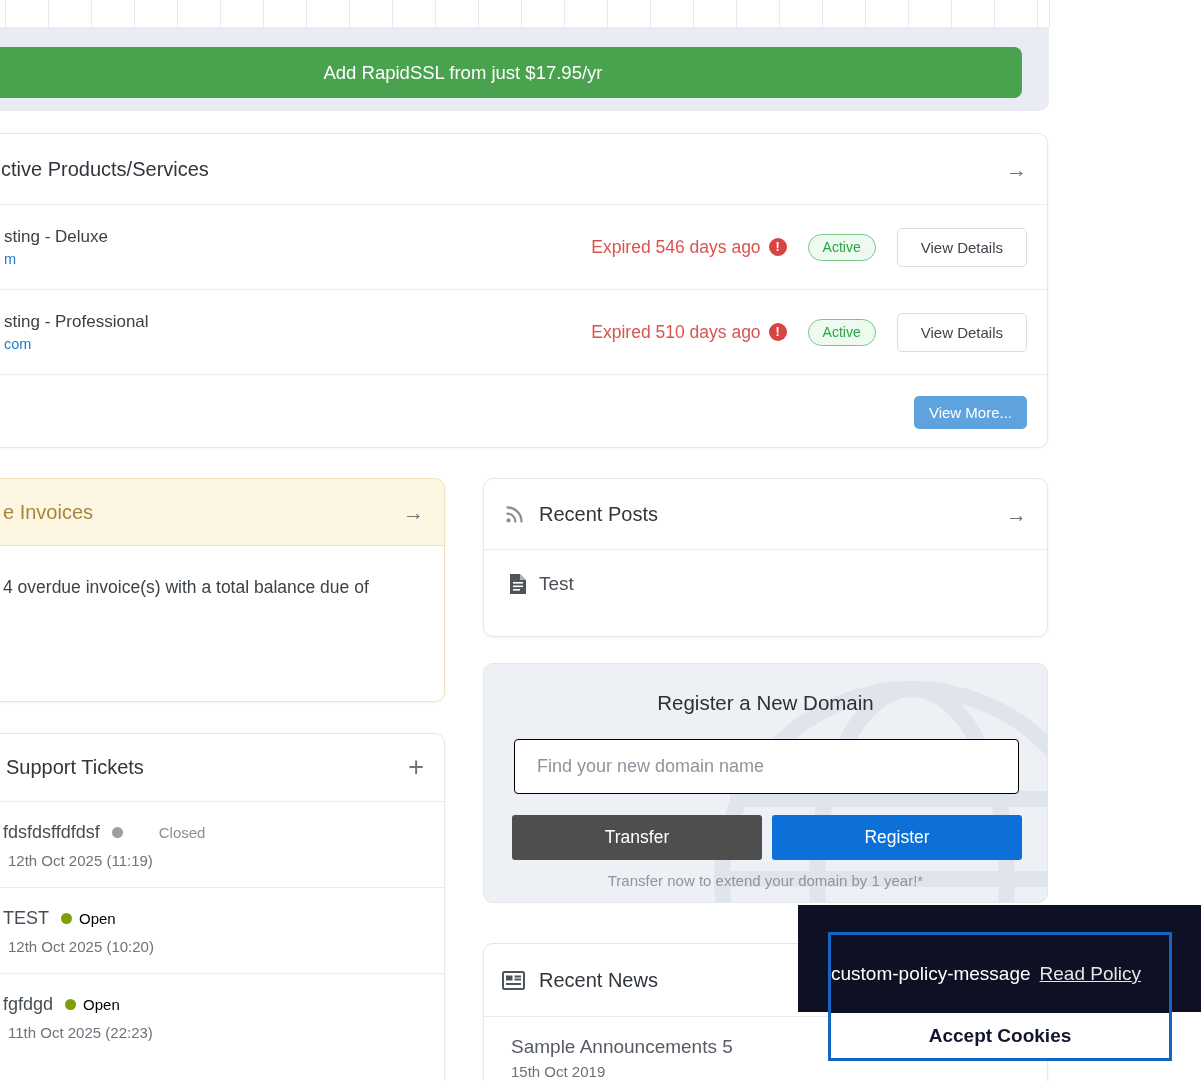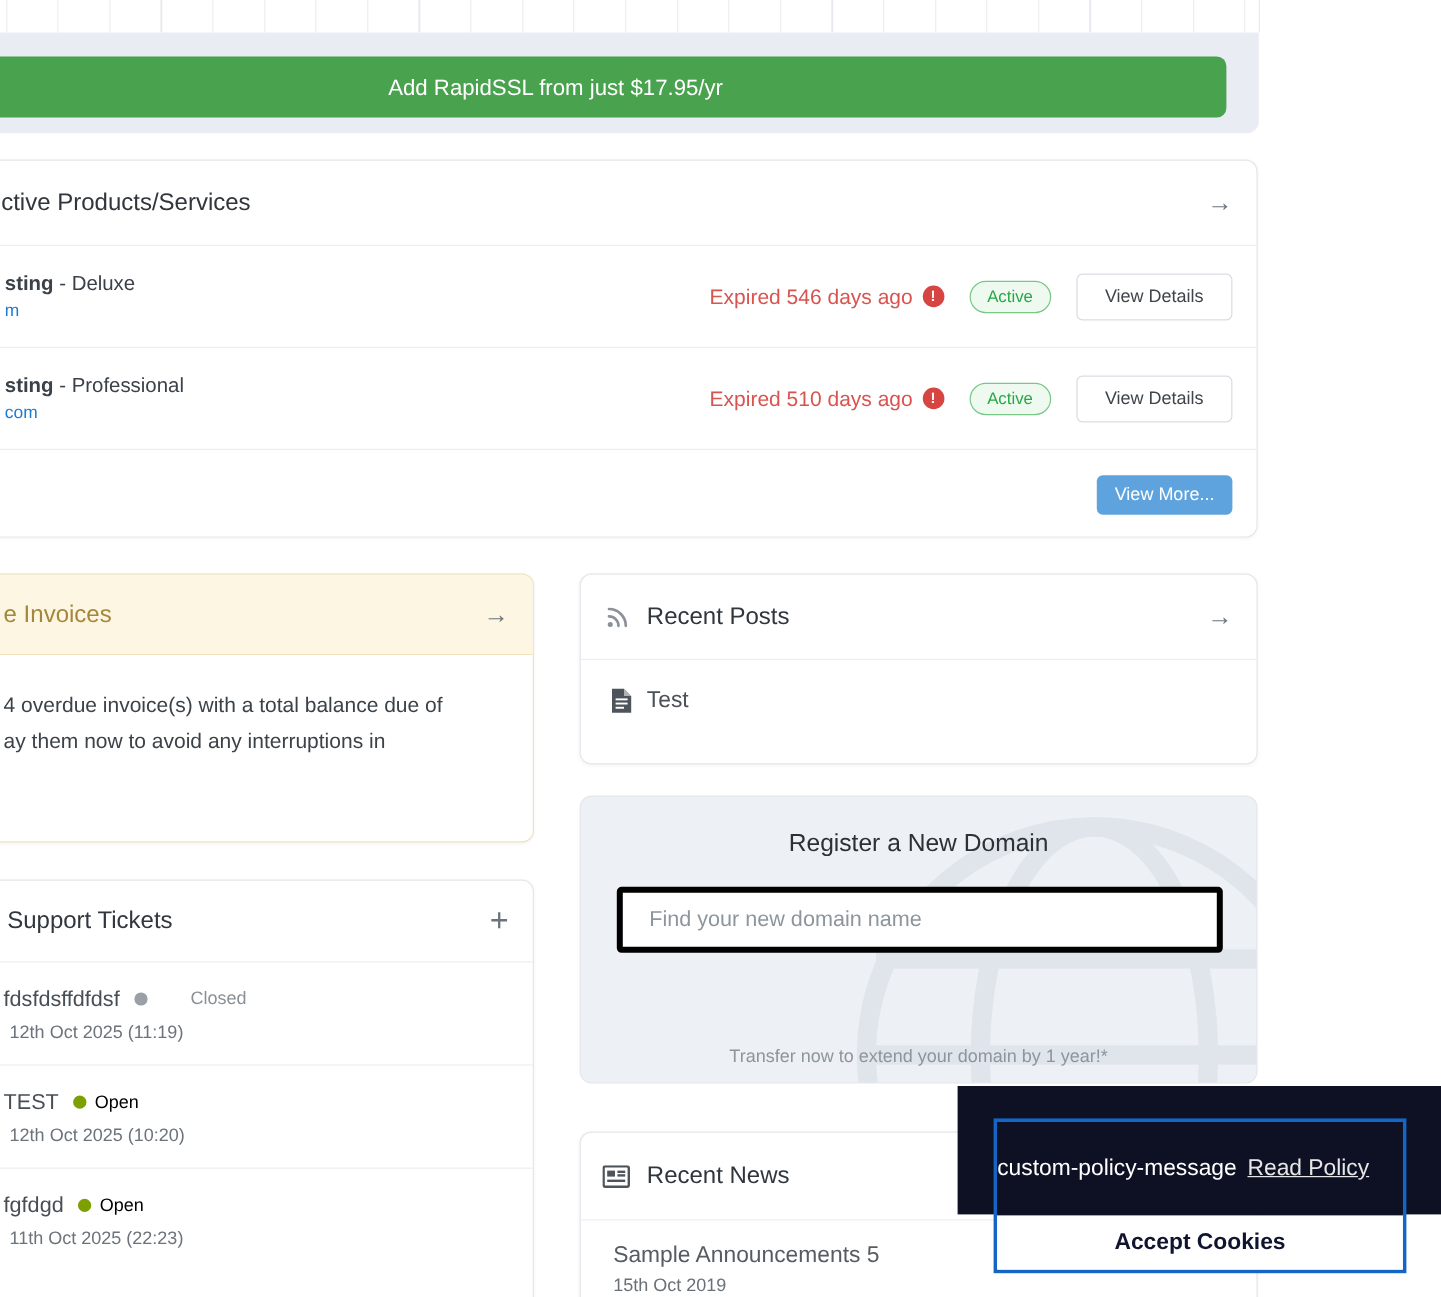--- a/index.html
+++ b/index.html
@@ -25,21 +25,21 @@
   .card-head { display:flex; align-items:center; justify-content:space-between; }
   .card-title { font-size:20px; color:#30363c; }
   .arrow { color:#6d757d; font-size:21px; text-decoration:none; line-height:1; }
 
   
   .card-products { left:-35px; top:133px; width:1083px; height:315px; }
   .card-products .card-head { height:71px; padding:0 20px 0 35px; border-bottom:1px solid #ebeef1; }
   .prow { height:85px; display:flex; align-items:center; justify-content:space-between;
     padding:0 20px 0 38px; border-bottom:1px solid #ebeef1; }
   .pname { font-size:17px; color:#3b4148; }
-  .pname b { font-weight:700; }
+  .pname b { font-weight:400; }
   .pdomain { display:inline-block; font-size:14.5px; color:#1d7ad2; margin-top:4px; text-decoration:none; }
   .pright { display:flex; align-items:center; gap:21px; }
   .expired { display:flex; align-items:center; gap:8px; color:#d9534f; font-size:17.5px; }
   .excl { width:18px; height:18px; border-radius:50%; background:#d64541; color:#fff;
     font-size:12.5px; font-weight:700; text-align:center; line-height:18px; }
   .pill { padding:4px 14px 5px; border:1px solid #79c784; background:#eef9f0; color:#28a745;
     font-weight:400; font-size:14px; border-radius:999px; }
   .vd-btn { padding:10px 23px; background:#fff; border:1px solid #d9dde2; border-radius:5px;
     font-size:15px; color:#3f454b; cursor:pointer; font-family:"Liberation Sans",sans-serif; }
   .pfoot { position:relative; height:73px; }
@@ -62,21 +62,21 @@
   .post-row { display:flex; align-items:center; gap:12px; }
   .post-link { font-size:19px; color:#4c5157; text-decoration:none; }
   .item-date { font-size:15px; color:#6a7077; margin-top:5px; }
 
   
   .panel-domain { position:absolute; left:483px; top:663px; width:565px; height:240px;
     background:#edf0f5; border:1px solid #e3e7ec; border-radius:10px; overflow:hidden; }
   .globe { position:absolute; right:-75px; top:5px; pointer-events:none; }
   .rd-title { position:relative; text-align:center; margin-top:27px; font-size:20.5px; color:#2c3136; }
   .rd-input { position:absolute; left:30px; top:75px; width:505px; height:55px; background:#fff;
-    border:5px solid #000000; border-radius:4px; padding:0 22px; font-size:18px; color:#495057;
+    border:1px solid #000000; border-radius:4px; padding:0 22px; font-size:18px; color:#495057;
     font-family:"Liberation Sans",sans-serif; }
   .rd-input::placeholder { color:#8d959d; opacity:1; }
   .rd-btns { position:absolute; left:28px; top:151px; width:510px; display:flex; gap:10px; }
   .rd-btns button { flex:1; height:45px; border:none; border-radius:3px; color:#fff;
     font-size:17.5px; cursor:pointer; font-family:"Liberation Sans",sans-serif; }
   .btn-transfer { background:#4e4e4e; }
   .btn-register { background:#0d6fd8; }
   .rd-note { position:absolute; top:208px; width:100%; text-align:center; font-size:15px; color:#8d959d; }
 
   
@@ -160,21 +160,20 @@
     </div>
   </div>
 
   <div class="card card-inv">
     <div class="card-head inv-head">
       <div class="card-title">e Invoices</div>
       <a href="#" class="arrow">→</a>
     </div>
     <div class="inv-body">
       <div>4 overdue invoice(s) with a total balance due of</div>
-      <div>ay them now to avoid any interruptions in</div>
     </div>
   </div>
 
   <div class="card card-posts">
     <div class="card-head">
       <div class="head-left">
         <svg class="icon-svg" width="21" height="21" viewBox="0 0 24 24">
           <path d="M4 11a9 9 0 0 1 9 9" fill="none" stroke="#8a9199" stroke-width="2.6" stroke-linecap="round"></path>
           <path d="M4 4a16 16 0 0 1 16 16" fill="none" stroke="#8a9199" stroke-width="2.6" stroke-linecap="round"></path>
           <circle cx="5.2" cy="18.8" r="2.4" fill="#8a9199"></circle>
@@ -202,20 +201,24 @@
       <g fill="none" stroke="#e0e4eb" stroke-width="16">
         <circle cx="210" cy="210" r="190"></circle>
         <ellipse cx="210" cy="210" rx="95" ry="190"></ellipse>
         <line x1="28" y1="130" x2="392" y2="130"></line>
         <line x1="20" y1="210" x2="400" y2="210"></line>
         <line x1="28" y1="290" x2="392" y2="290"></line>
       </g>
     </svg>
     <div class="rd-title">Register a New Domain</div>
     <input class="rd-input" type="text" placeholder="Find your new domain name" style="">
+    <div class="rd-btns">
+      <button class="btn-transfer">Transfer</button>
+      <button class="btn-register">Register</button>
+    </div>
     <div class="rd-note">Transfer now to extend your domain by 1 year!*</div>
   </div>
 
   <div class="card card-tickets">
     <div class="card-head">
       <div class="card-title">Support Tickets</div>
       <a href="#" class="plus">+</a>
     </div>
 
     <div class="titem">

